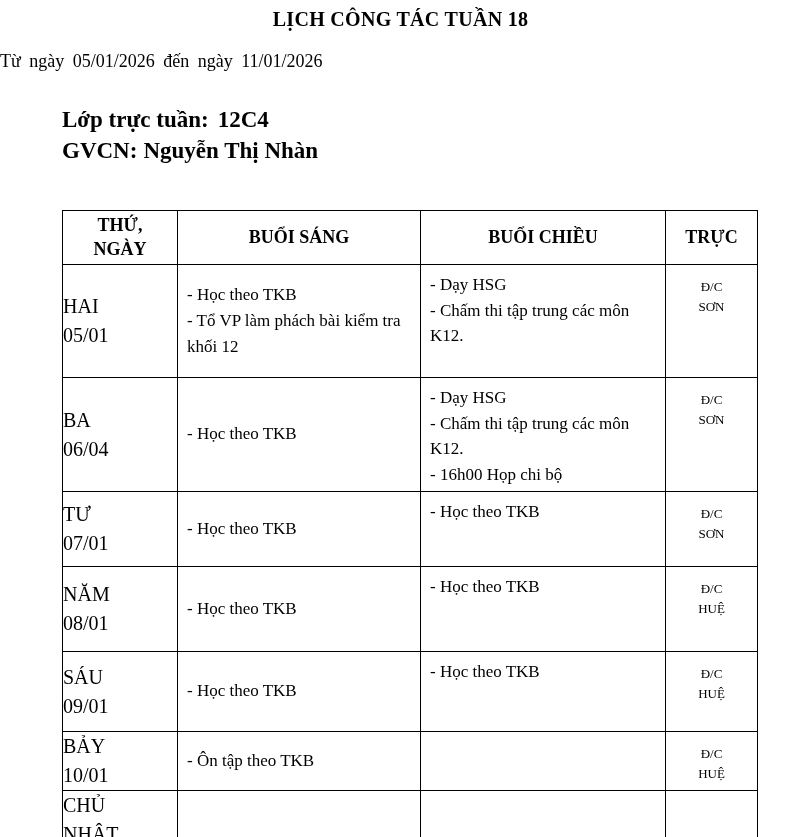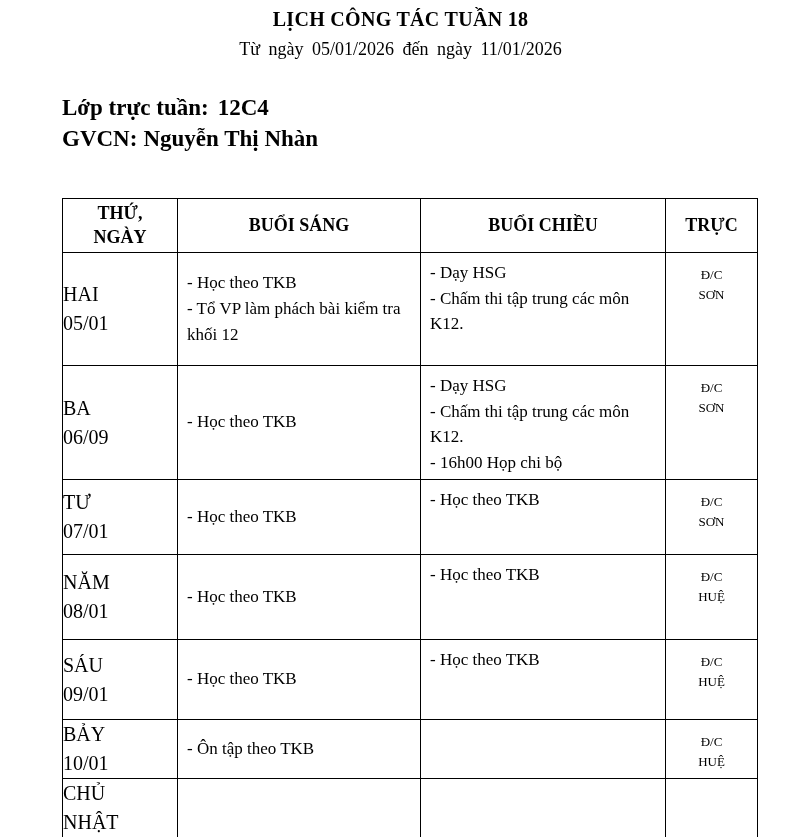--- a/index.html
+++ b/index.html
@@ -12,23 +12,22 @@
   }
   .page { padding-top: 8px; font-family: Liberation Serif, serif; }
 
   .doc-title {
     text-align: center;
     font-size: 20px;
     font-weight: bold;
     letter-spacing: 0.3px;
   }
   .doc-subtitle {
-    text-align: center;
     font-size: 18px;
-    margin-top: 8px;
+    margin-top: 20px;
     word-spacing: 4px;
   }
 
   .info-block {
     margin: 32px 0 0 62px;
     font-size: 23px;
     font-weight: bold;
     line-height: 1.35;
   }
   .info-line .info-value { margin-left: 9px; }
@@ -134,21 +133,21 @@
     <td class="cell-morning">- Học theo TKB
 - Tổ VP làm phách bài kiểm tra khối 12</td>
     <td class="cell-afternoon">- Dạy HSG
 - Chấm thi tập trung các môn K12.</td>
     <td class="cell-duty">Đ/C
 SƠN</td>
   </tr>
 
   <tr>
     <td class="cell-day">BA
-06/09</td>
+06/04</td>
     <td class="cell-morning">- Học theo TKB</td>
     <td class="cell-afternoon">- Dạy HSG
 - Chấm thi tập trung các môn K12.
 - 16h00 Họp chi bộ</td>
     <td class="cell-duty">Đ/C
 SƠN</td>
   </tr>
 
   <tr>
     <td class="cell-day">TƯ

